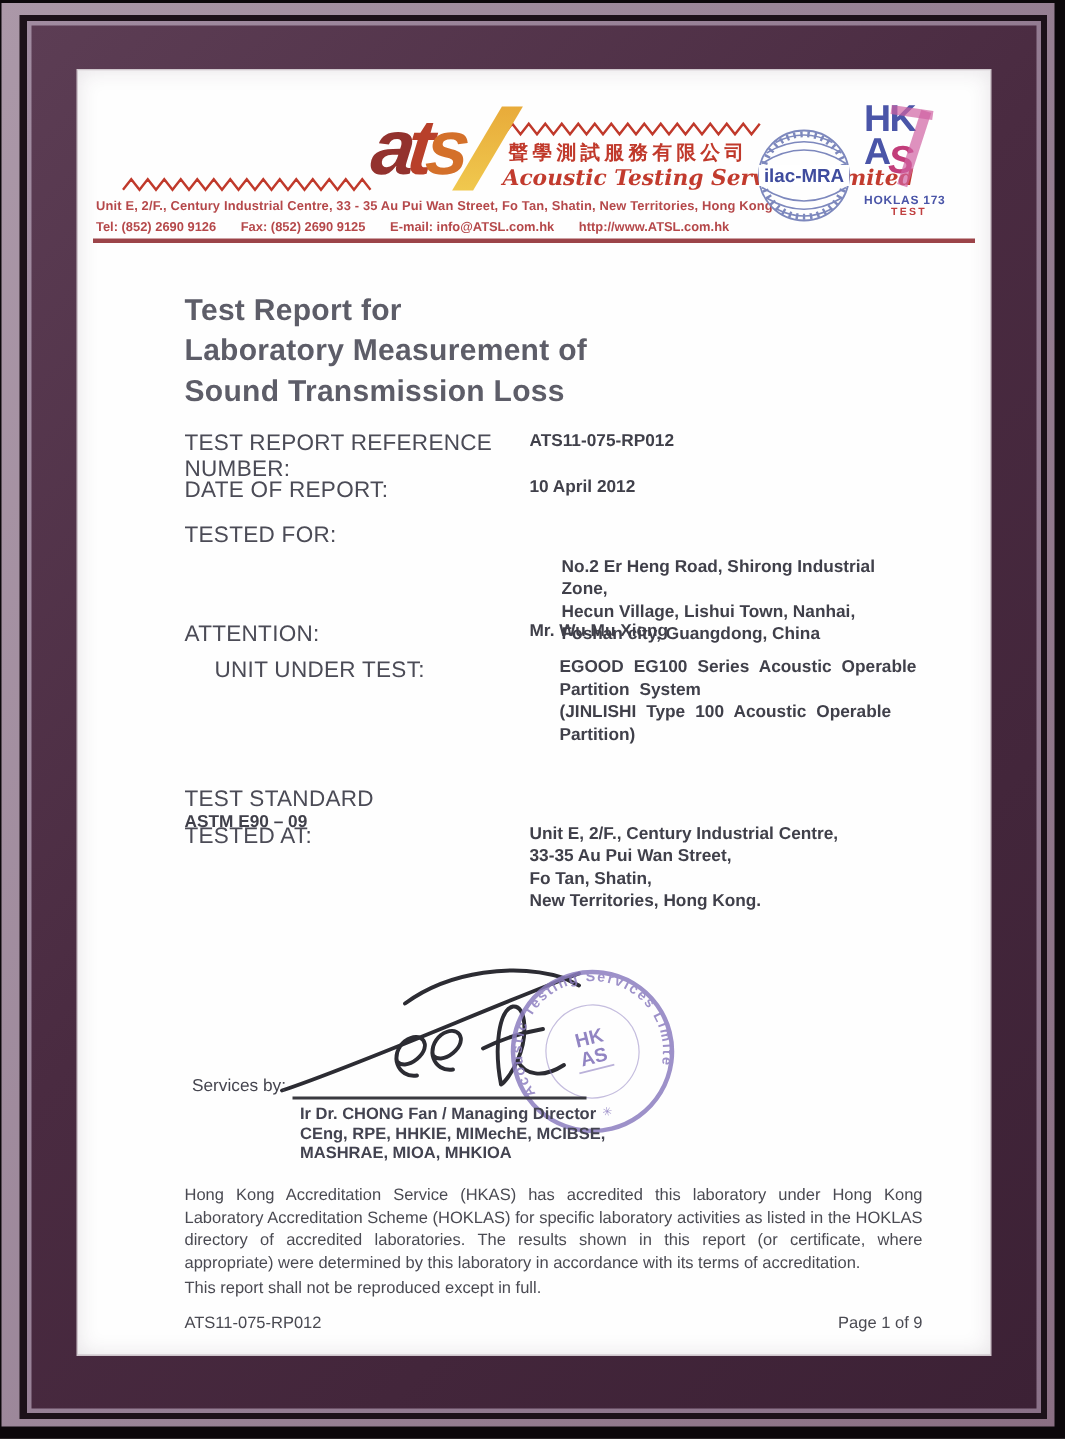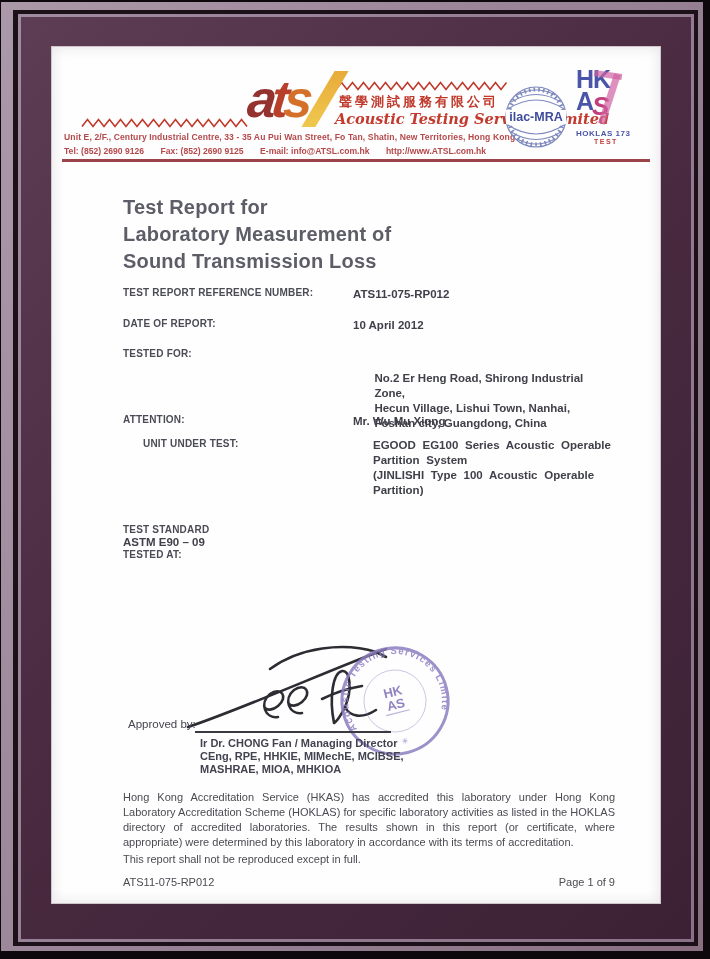--- a/index.html
+++ b/index.html
@@ -67,21 +67,21 @@
                   letter-spacing:.5px; }
   .hkas .test   { font-size:7px; font-weight:bold; color:#c04040; letter-spacing:1.5px;
                   margin-left:18px; }
 
   
   .title { position:absolute; left:71px; top:147px; font-size:20px; font-weight:bold;
            color:#5d5d68; line-height:27px; letter-spacing:.2px; }
 
   
   .row { position:absolute; left:71px; width:494px; display:flex; }
-  .row .lab { width:230px; font-size:10px; font-weight:bold; color:#4b4b56;
+  .row .lab { width:230px; font-size:15px; font-weight:normal; color:#4b4b56;
               letter-spacing:.2px; }
   .row .val { width:264px; font-size:11.5px; font-weight:bold; color:#40404a;
               line-height:15px; white-space:pre-line; }
   .row.just .val { word-spacing:3.5px; }
   .r0{top:240px;} .r1{top:271px;} .r2{top:301px;} .r3{top:324px;gap:40px;}
   .r4{top:367px;} .r5{top:391px;margin-left:20px;} .r6{top:477px;flex-direction:column;} .r7{top:502px;}
 
   
   .approved { position:absolute; left:76px; top:671px; font-size:11.5px; color:#45454f; }
   .sig-svg { position:absolute; left:130px; top:590px; }
@@ -194,20 +194,24 @@
 Partition System
 (JINLISHI Type 100 Acoustic Operable
 Partition)</div>
       </div>
       <div class="row r6">
         <div class="lab">TEST STANDARD</div>
         <div class="val">ASTM E90 – 09</div>
       </div>
       <div class="row r7">
         <div class="lab">TESTED AT:</div>
+        <div class="val">Unit E, 2/F., Century Industrial Centre,
+33-35 Au Pui Wan Street,
+Fo Tan, Shatin,
+New Territories, Hong Kong.</div>
       </div>
 
       <svg class="sig-svg" width="214" height="100" viewBox="0 0 214 100">
         <path d="M 6,90 C 60,72 150,32 204,12"></path>
         <path d="M 88,32 C 118,10 162,5 194,15 l 10,5"></path>
         <path d="M 96,80 C 83,82 77,66 88,57 C 99,49 107,60 96,69 C 90,74 85,73 83,71"></path>
         <path d="M 120,76 C 107,78 101,62 112,53 C 123,45 131,56 120,65 C 114,70 109,69 107,67"></path>
         <path d="M 152,86 C 147,60 151,36 160,34 C 169,33 170,54 163,70 C 159,79 154,85 152,86"></path>
         <path d="M 140,62 C 152,56 168,51 180,49"></path>
         <path d="M 163,70 C 168,80 180,82 194,73"></path>
@@ -222,21 +226,21 @@
           <text font-family="Liberation Sans, sans-serif" font-size="9.5" font-weight="bold" fill="#8d7ec0" letter-spacing="1.2">
             <textPath href="#stamp-arc" startOffset="2">Acoustic  Testing  Services  Limited</textPath>
           </text>
           <text x="60" y="55" text-anchor="middle" font-family="Liberation Sans, sans-serif" font-size="13" font-weight="bold" fill="#7f6fb8">HK</text>
           <text x="60" y="68" text-anchor="middle" font-family="Liberation Sans, sans-serif" font-size="13" font-weight="bold" fill="#7f6fb8">AS</text>
           <line x1="48" y1="72" x2="72" y2="72" stroke="#8d7ec0" stroke-width="1.2" opacity="0.7"></line>
           <text x="60" y="104" text-anchor="middle" font-size="8" fill="#8d7ec0">✳</text>
         </g>
       </svg>
 
-      <div class="approved">Approved by:</div>
+      <div class="approved">Services by:</div>
       <div class="sig-line"></div>
       <div class="signatory">
         <div>Ir Dr. CHONG Fan / Managing Director</div>
         <div>CEng, RPE, HHKIE, MIMechE, MCIBSE,</div>
         <div>MASHRAE, MIOA, MHKIOA</div>
       </div>
 
       <div class="accred">Hong Kong Accreditation Service (HKAS) has accredited this laboratory under Hong Kong Laboratory Accreditation Scheme (HOKLAS) for specific laboratory activities as listed in the HOKLAS directory of accredited laboratories. The results shown in this report (or certificate, where appropriate) were determined by this laboratory in accordance with its terms of accreditation.</div>
       <div class="repro">This report shall not be reproduced except in full.</div>
       <div class="bottomrow">

